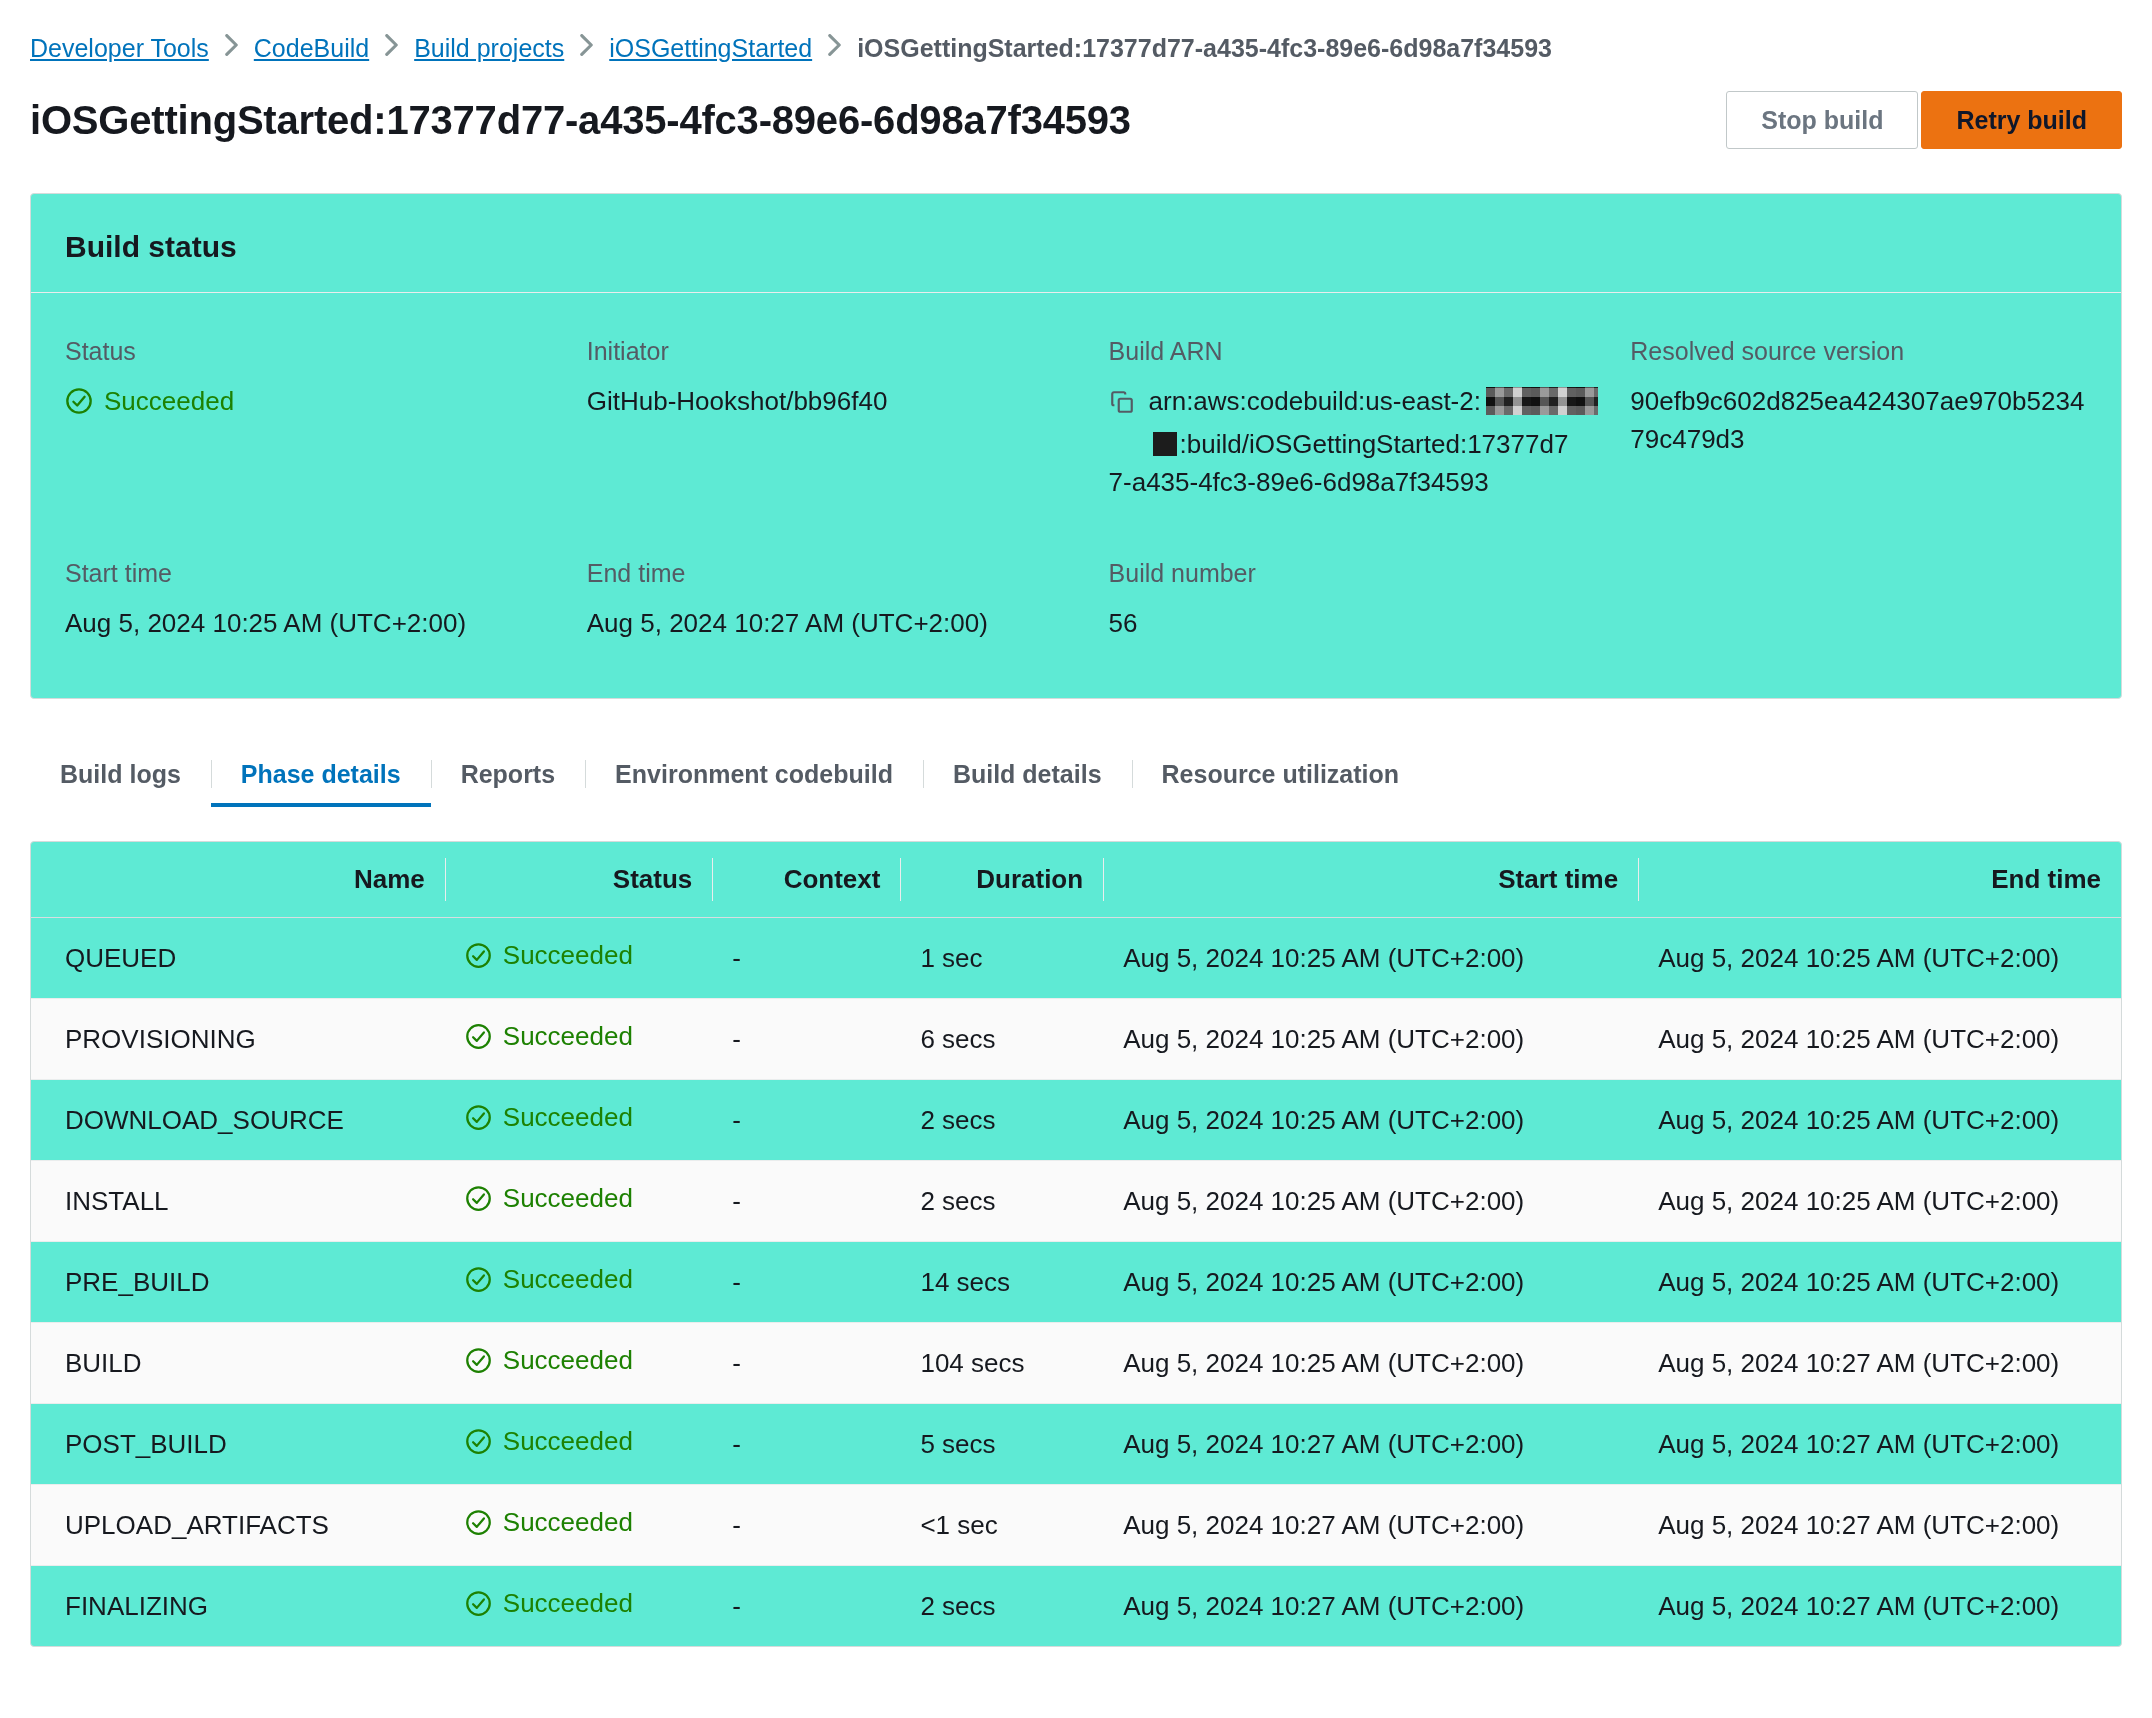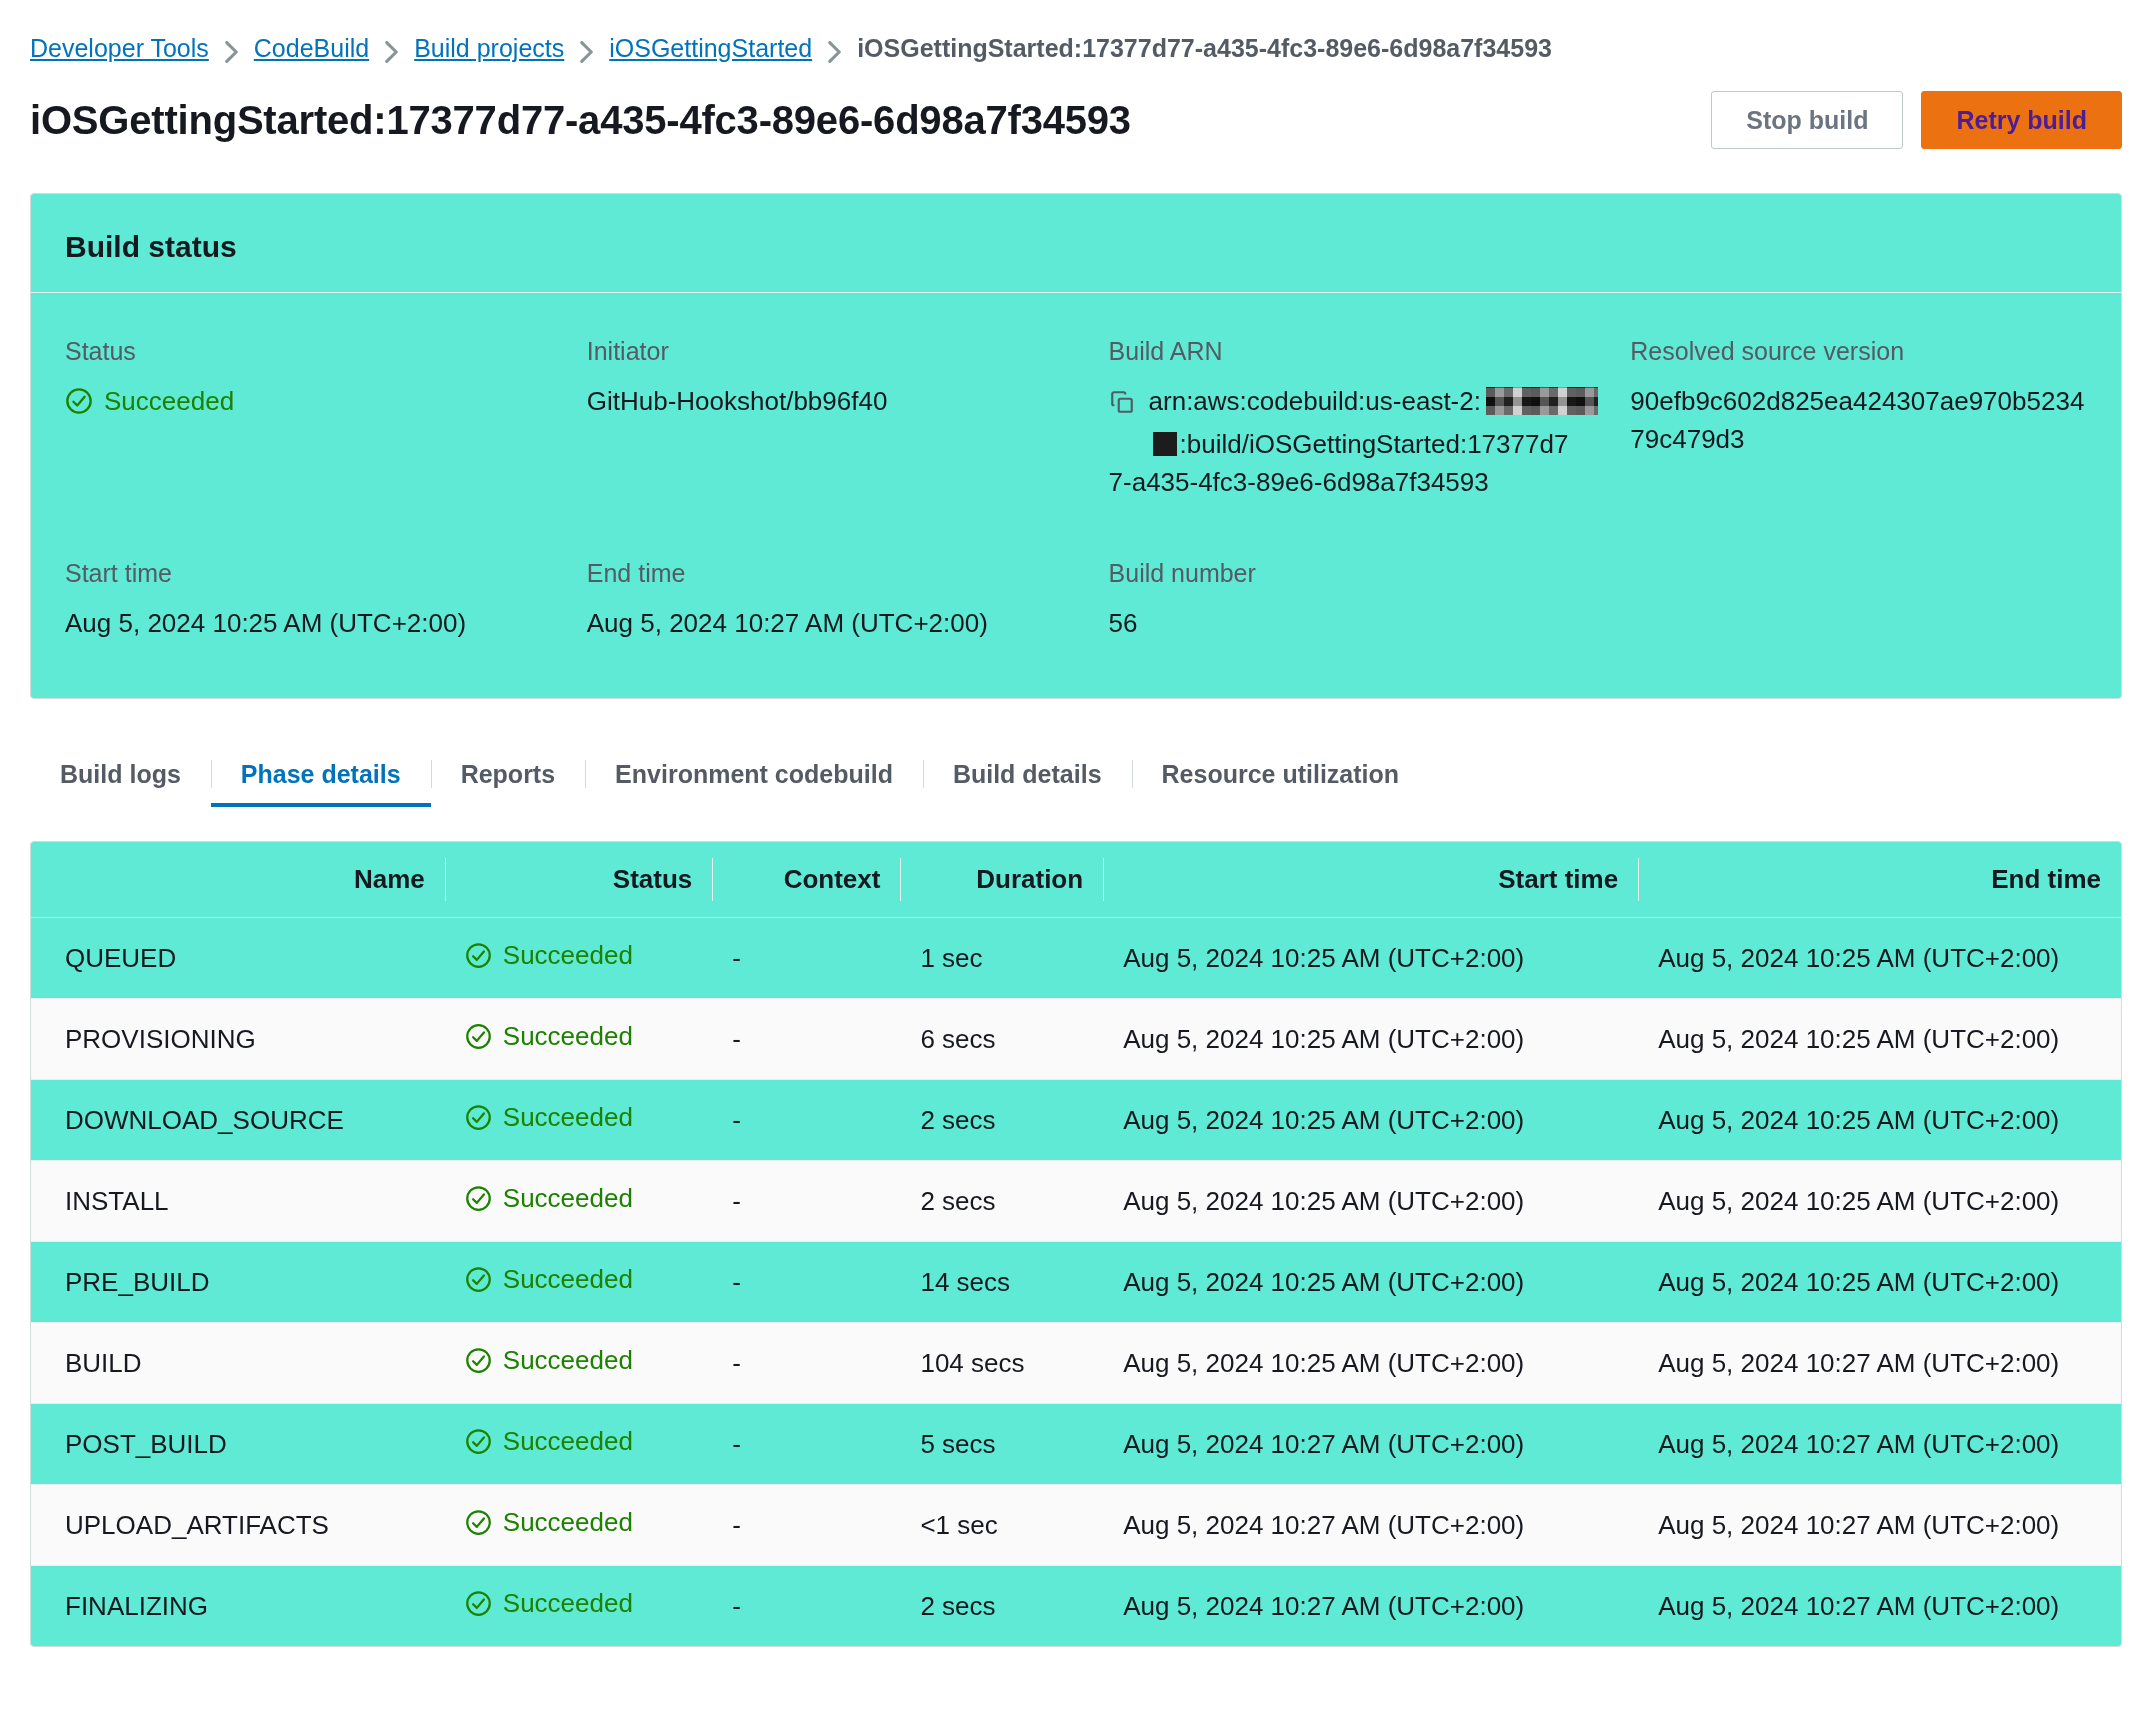--- a/index.html
+++ b/index.html
@@ -20,21 +20,21 @@
     font-family:"Liberation Sans","DejaVu Sans",sans-serif;
     color:var(--text-dark);
   }
   .page{padding:0 30px 30px 30px;}
 
   
   .breadcrumb{
     padding-top:34px;
     font-size:25px;
     display:flex;
-    align-items:flex-end;
+    align-items:flex-start;
     flex-wrap:wrap;
   }
   .bc-link{
     color:var(--link-blue);
     text-decoration:underline;
     cursor:pointer;
   }
   .bc-sep{
     display:inline-flex;
     margin:0 16px;
@@ -72,22 +72,22 @@
     text-align:center;
   }
   .btn-secondary{
     background:#ffffff;
     border:1px solid #c1c8c9;
     color:#6b7580;
   }
   .btn-primary{
     background:var(--primary-orange);
     border:1px solid var(--primary-orange);
-    color:#4c1d95;
-    margin-left:18px;
+    color:#0f172a;
+    margin-left:3px;
   }
 
   
   .card{
     margin-top:44px;
     border:1px solid var(--border-grey);
     border-radius:4px;
     background:#5eead4;
   }
   .card-header{

